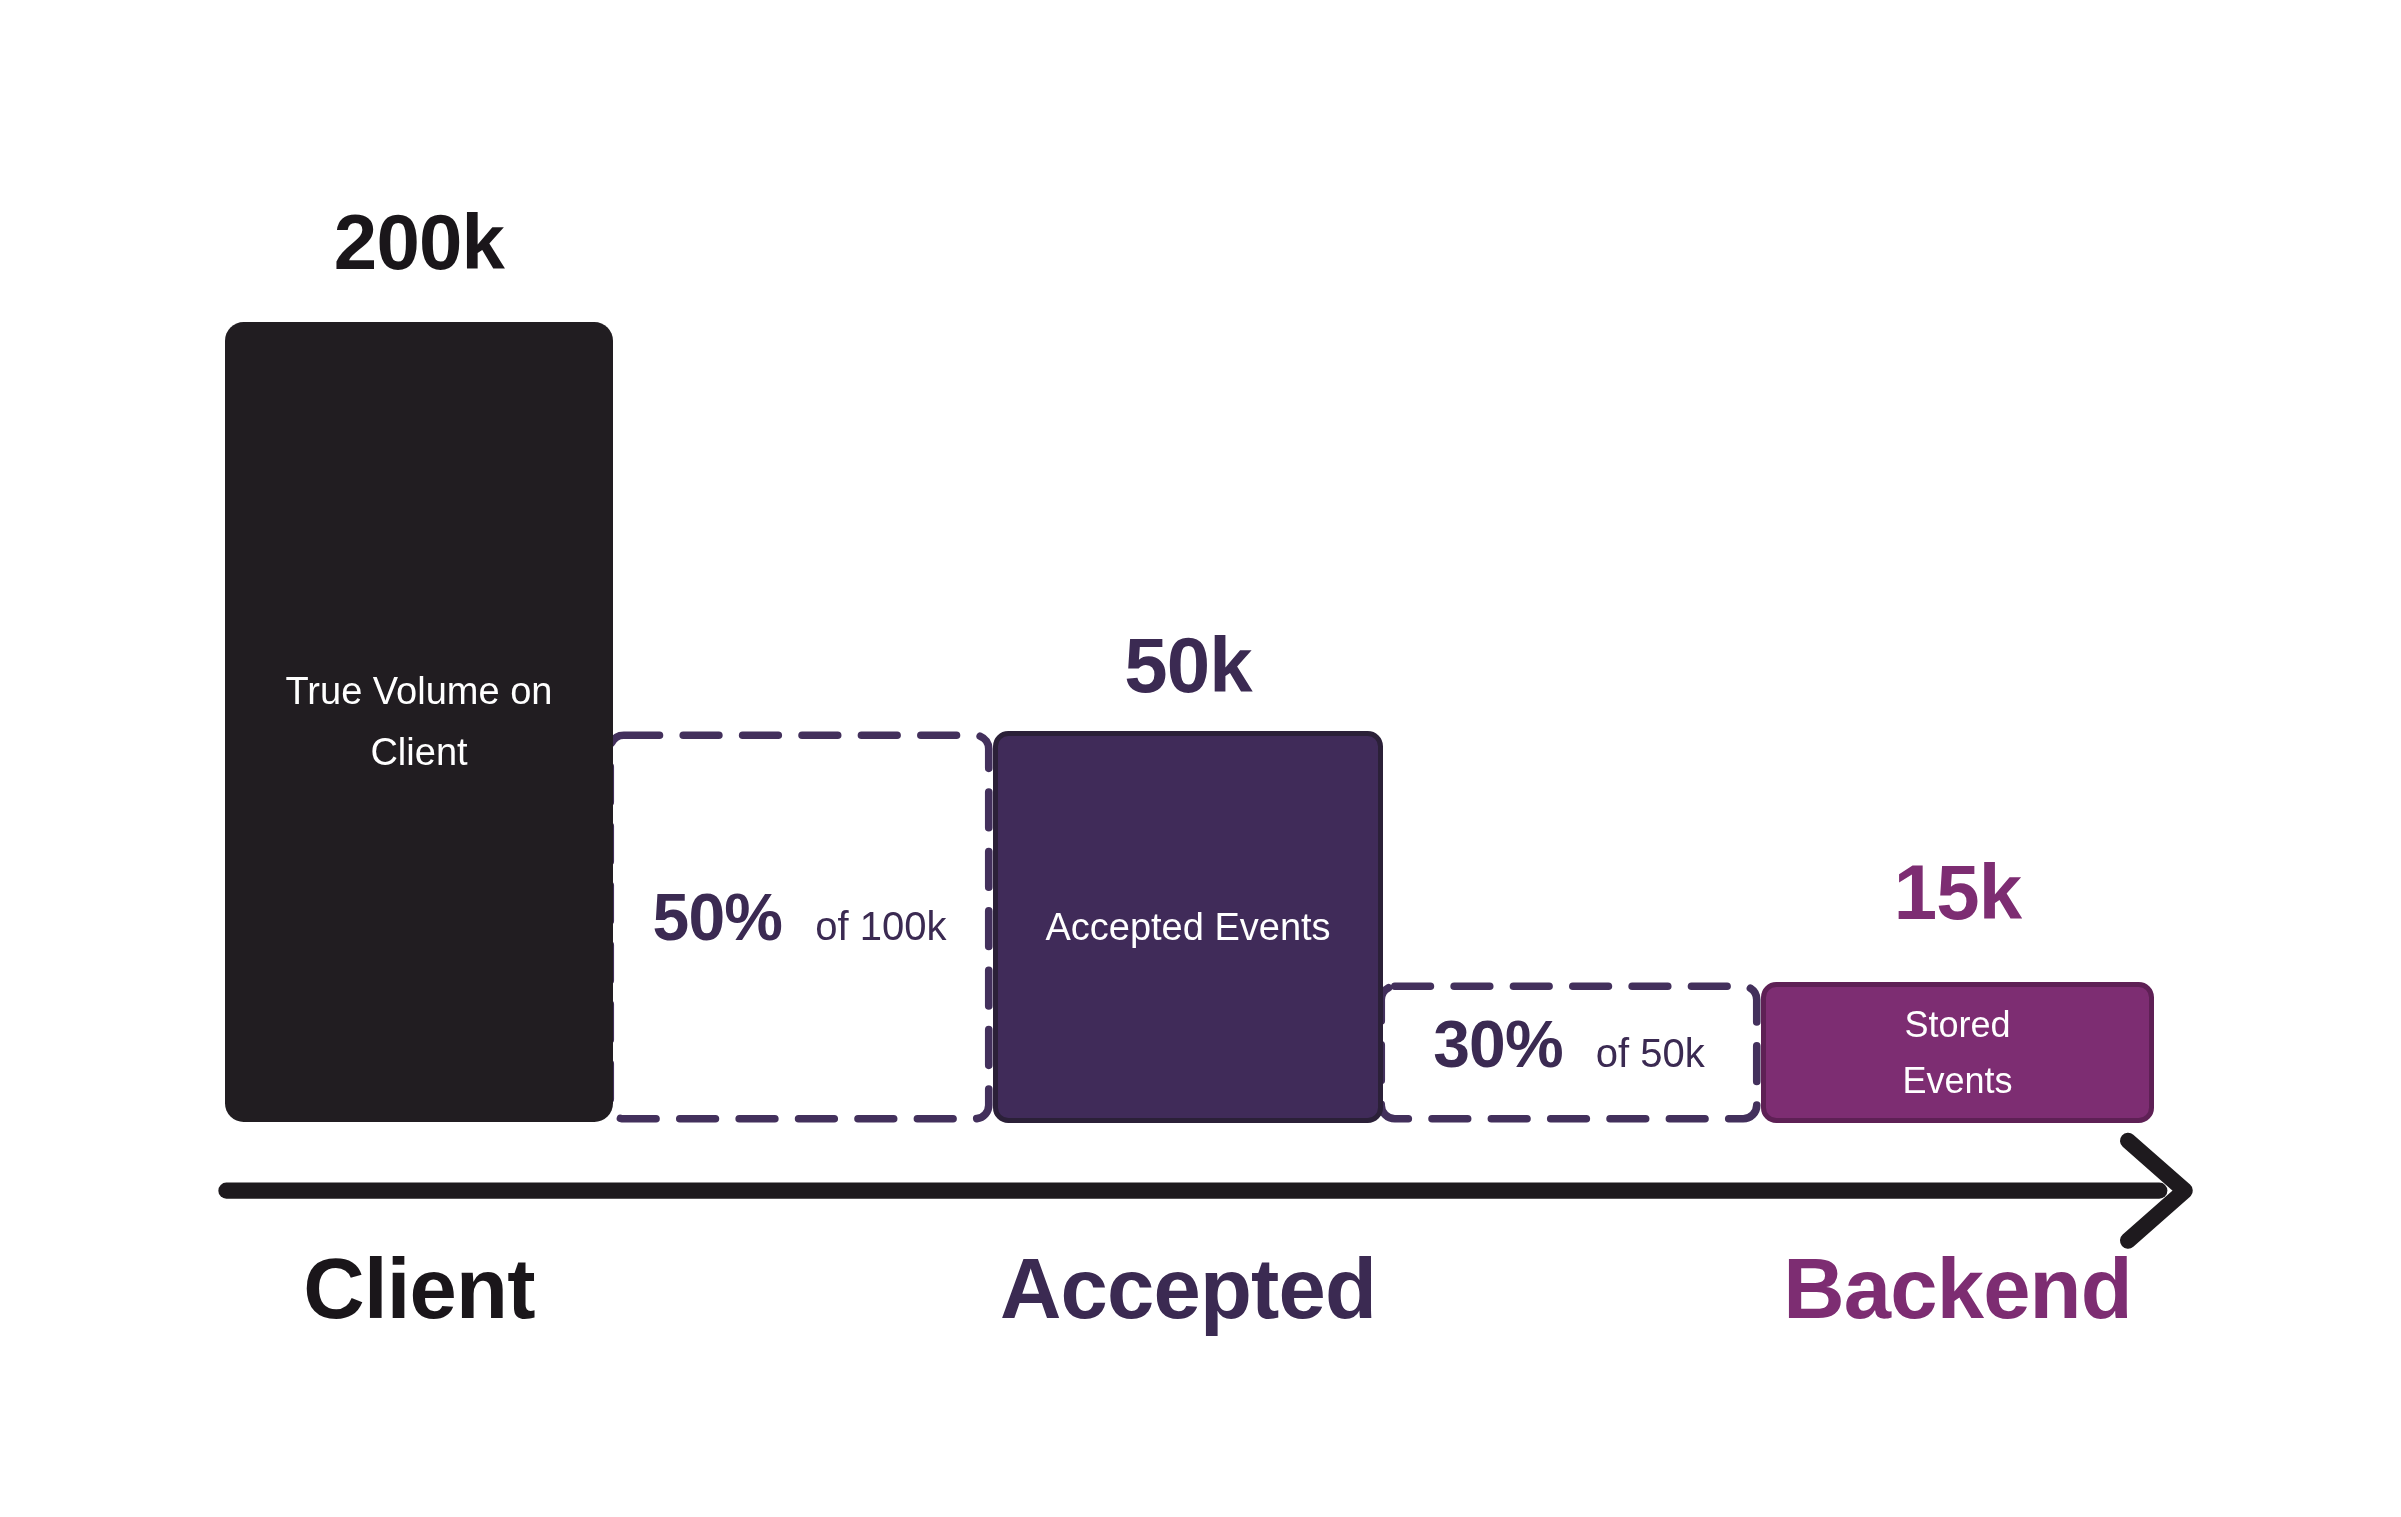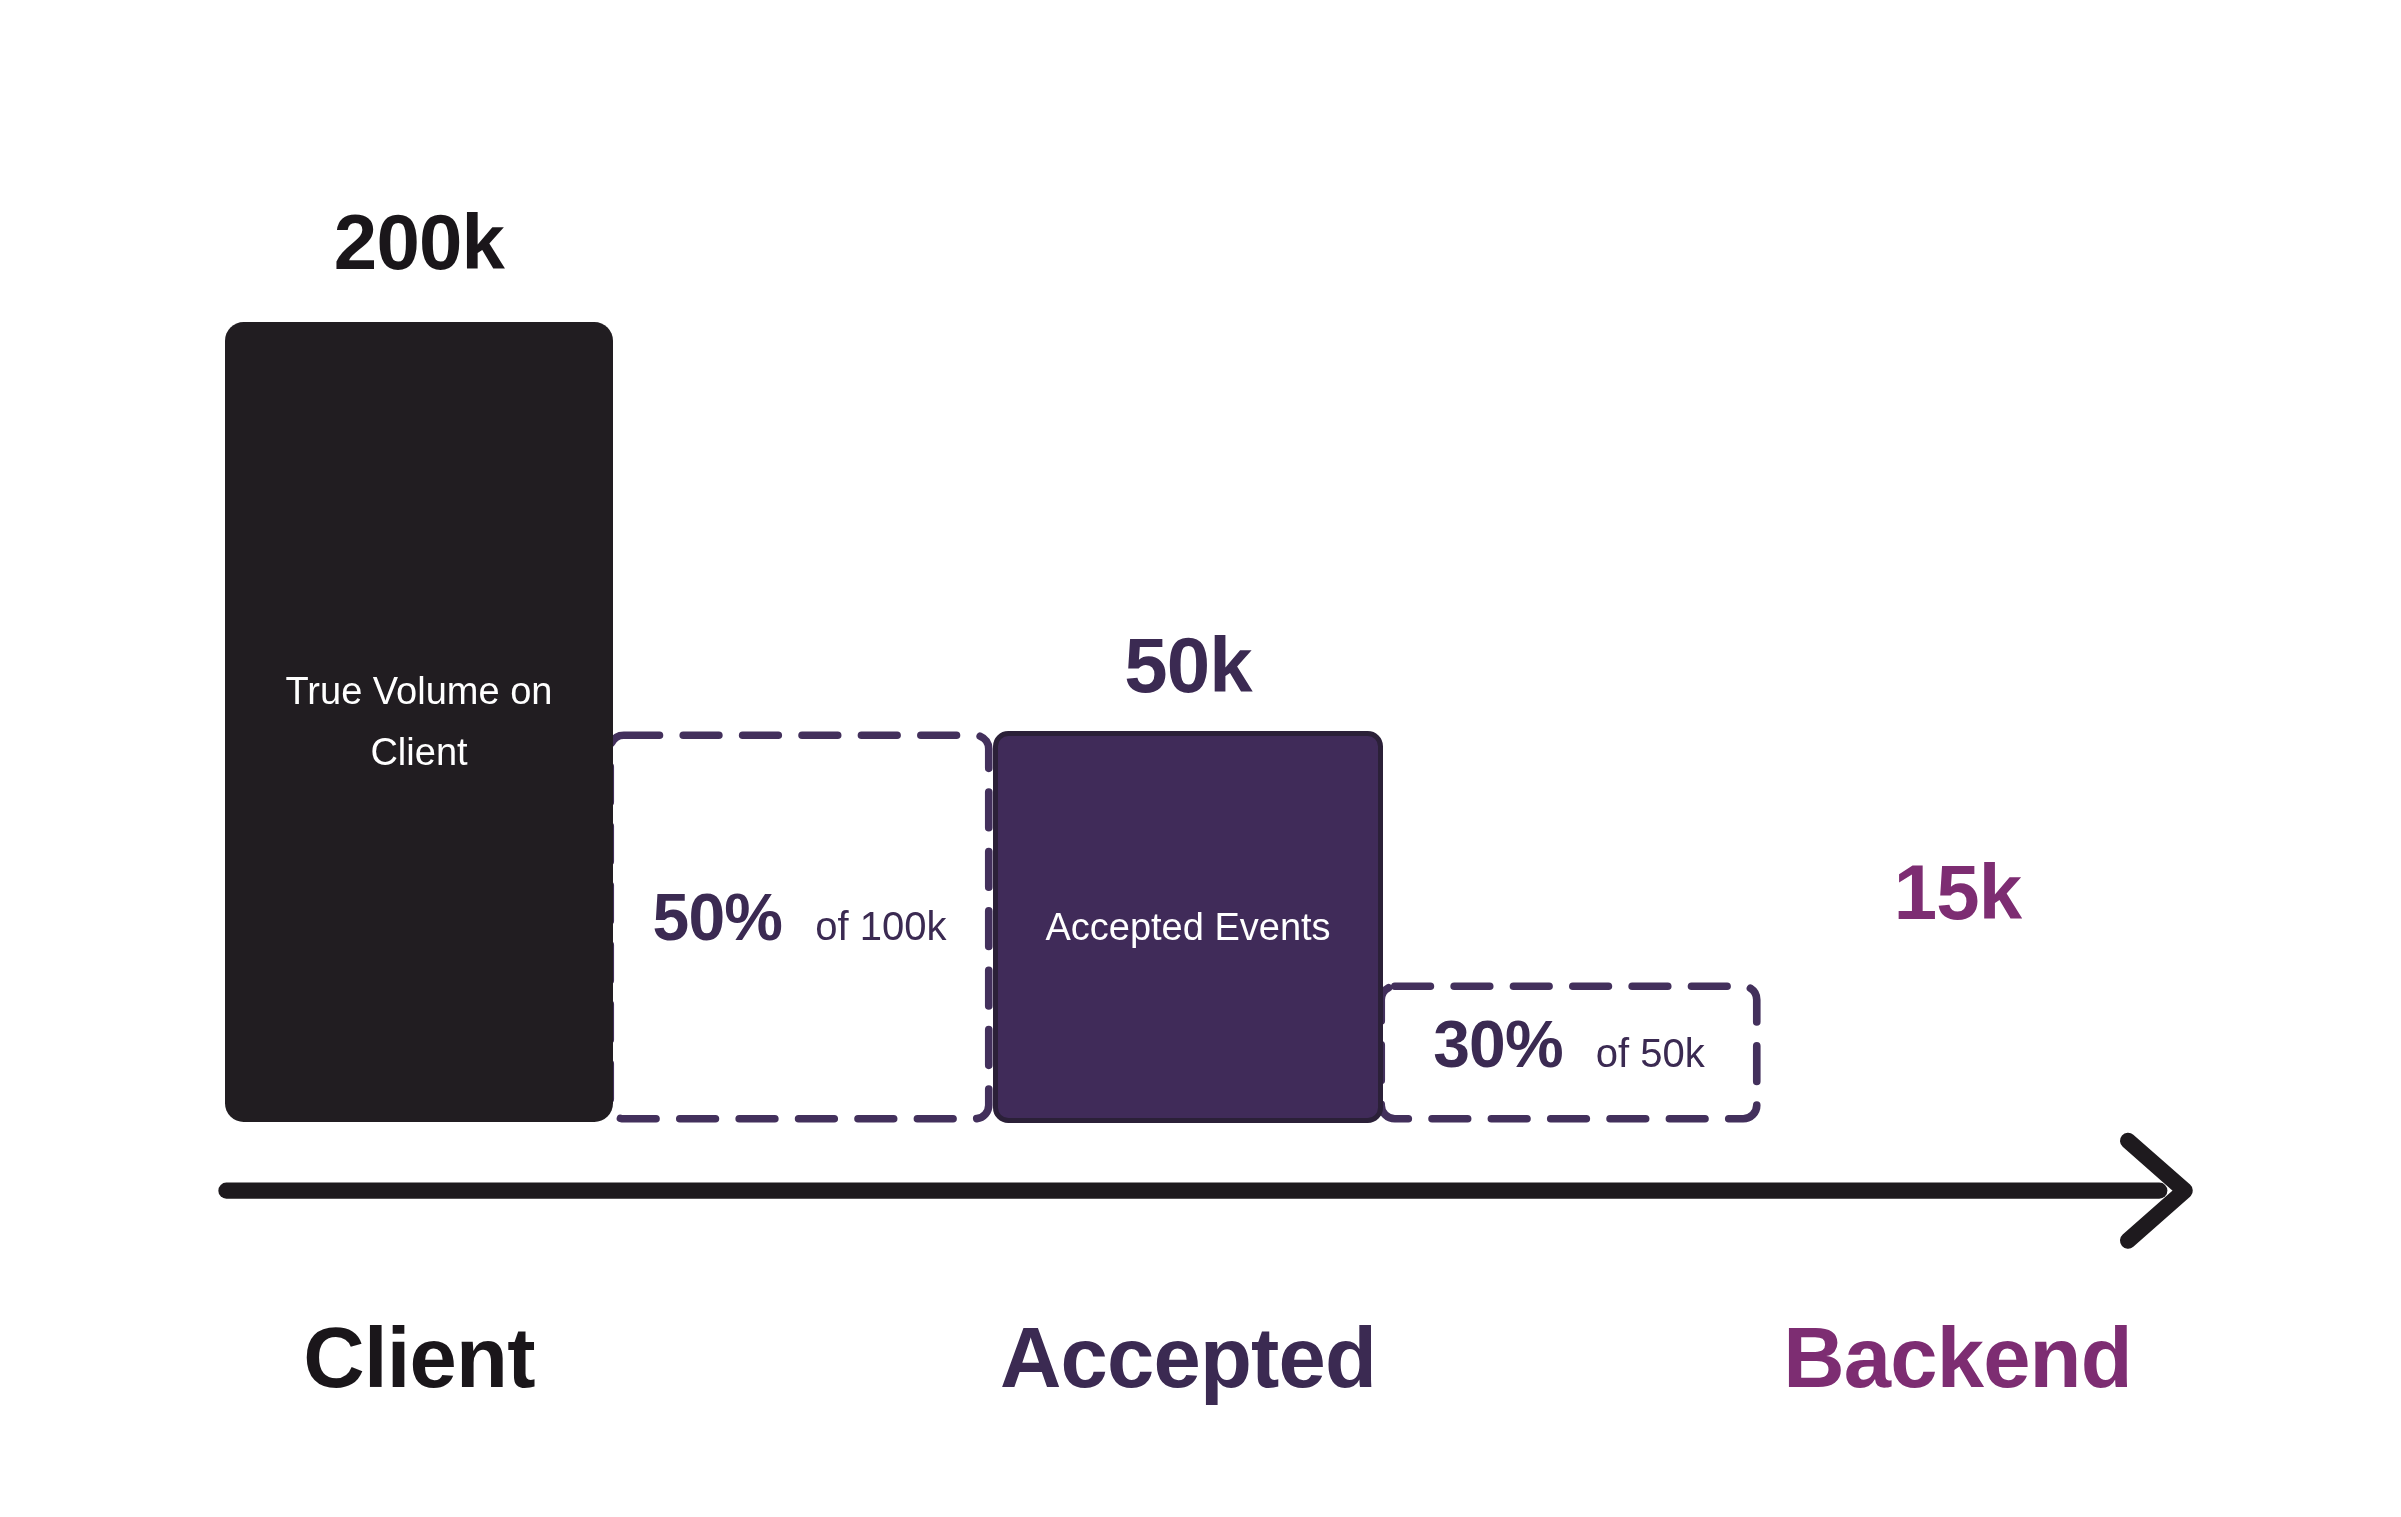--- a/index.html
+++ b/index.html
@@ -110,21 +110,21 @@
     position: absolute;
     left: 212px;
     top: 1128px;
     width: 2010px;
     height: 127px;
   }
 
   
   .axis-label {
     position: absolute;
-    top: 1309px;
+    top: 1240px;
     height: 102px;
     text-align: center;
     font-size: 85px;
     font-weight: 600;
     letter-spacing: -0.8px;
   }
   .axis-client   { left: 225px;  width: 388px; color: var(--client_text, #1a161a); }
   .axis-frontend { left: 993px; width: 390px; color: var(--frontend_text, #3b2a52); }
   .axis-backend  { left: 1761px; width: 393px; color: var(--backend_text, #7d2d72); }
 </style>
@@ -158,20 +158,23 @@
   <div class="drop-box drop-2">
     <svg class="dash-rect" viewBox="0 0 453 166" preserveAspectRatio="none" aria-hidden="true">
       <rect x="5" y="5" width="443" height="156" rx="16" fill="none" stroke="var(--dashed_border, #43305c)" stroke-width="9" stroke-dasharray="42 28" stroke-linecap="round"></rect>
     </svg>
     <div class="drop-content">
       <span class="pct-big">30%</span>
       <span class="pct-small">of 50k</span>
     </div>
   </div>
 
+  <div class="bar bar-backend">
+    <div class="bar-inner-text">Stored Events</div>
+  </div>
 
   <svg class="axis-arrow-svg" viewBox="0 0 2370 150" aria-hidden="true">
     <line x1="15" y1="74" x2="2298" y2="74" stroke="var(--arrow, #1e1a1e)" stroke-width="19" stroke-linecap="round"></line>
     <polyline points="2261,15 2328,74 2261,133" fill="none" stroke="var(--arrow, #1e1a1e)" stroke-width="19" stroke-linecap="round" stroke-linejoin="round"></polyline>
   </svg>
 
   <div class="axis-label axis-client">Client</div>
   <div class="axis-label axis-frontend">Accepted</div>
   <div class="axis-label axis-backend">Backend</div>
 

